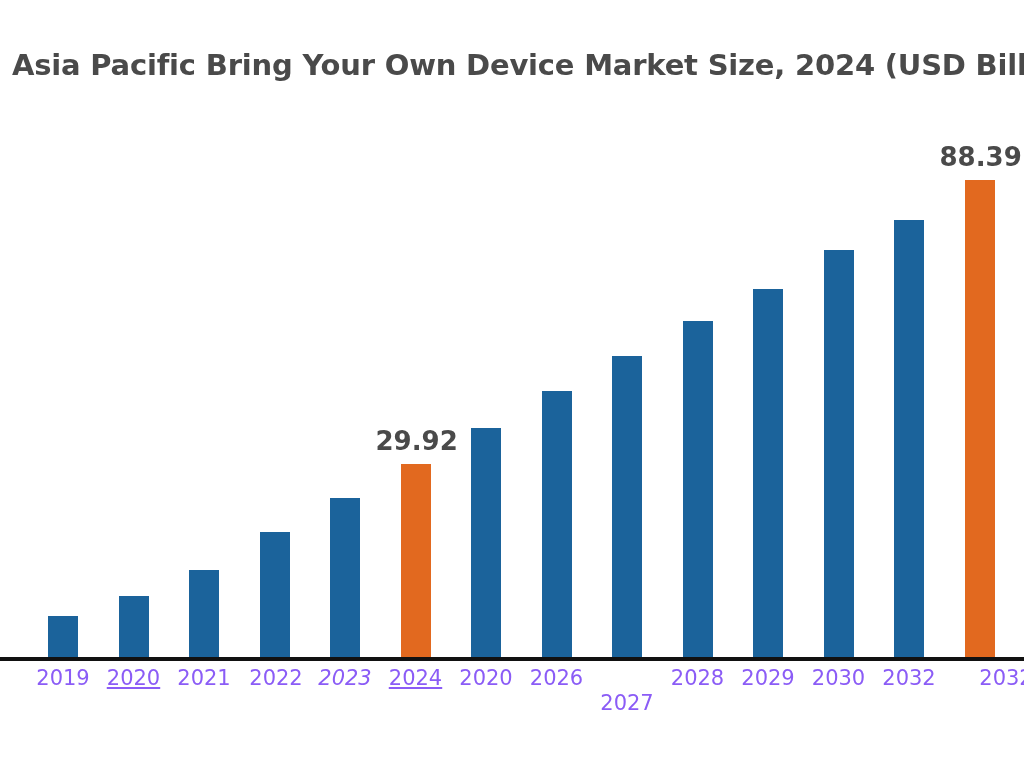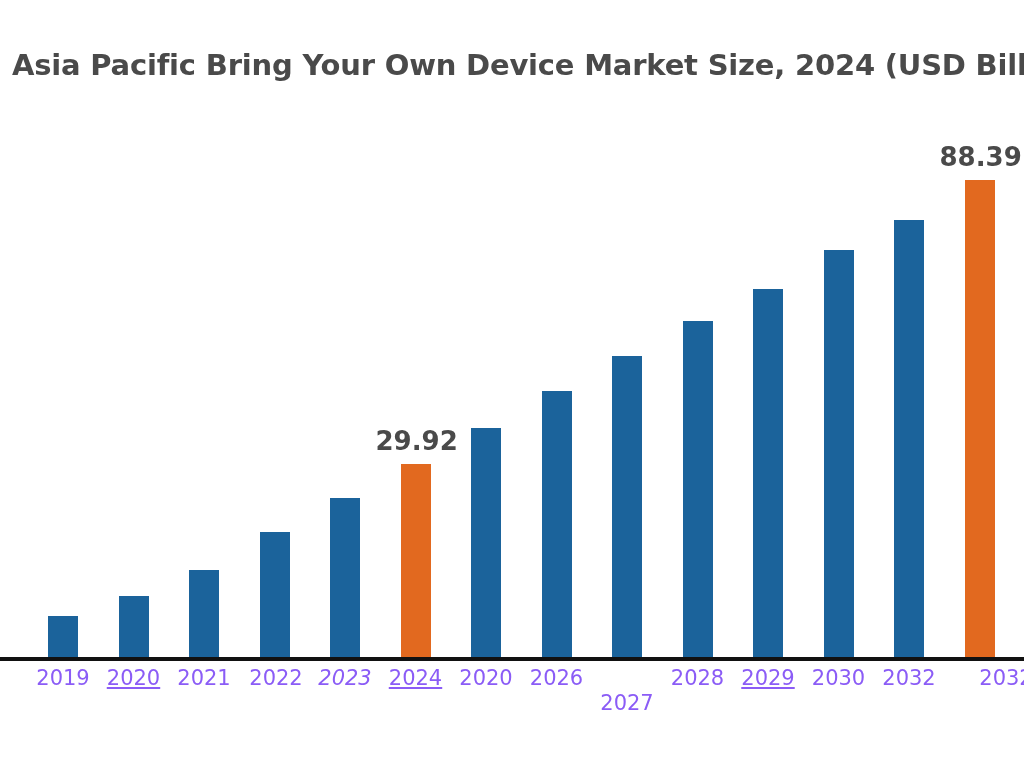--- a/index.html
+++ b/index.html
@@ -175,20 +175,20 @@
   <div class="x-tick-label" style="left: 28px;">2019</div>
       <div class="x-tick-label" style="left: 98.5px; text-decoration: underline;">2020</div>
       <div class="x-tick-label" style="left: 169px;">2021</div>
       <div class="x-tick-label" style="left: 241px;">2022</div>
       <div class="x-tick-label" style="left: 310px; font-style: italic;">2023</div>
       <div class="x-tick-label" style="left: 380.5px; text-decoration: underline;">2024</div>
       <div class="x-tick-label" style="left: 451px;">2020</div>
       <div class="x-tick-label" style="left: 521.5px;">2026</div>
       <div class="x-tick-label" style="left: 592px; margin-top: 25px;">2027</div>
       <div class="x-tick-label" style="left: 662.5px;">2028</div>
-      <div class="x-tick-label" style="left: 733px; text-decoration: underline;">2029</div>
+      <div class="x-tick-label" style="left: 733px;">2029</div>
       <div class="x-tick-label" style="left: 803.5px;">2030</div>
       <div class="x-tick-label" style="left: 874px;">2032</div>
       <div class="x-tick-label" style="left: 971px; text-align: center;">2032</div>
     </div>
 
 
 </div>
 
 </body></html>

